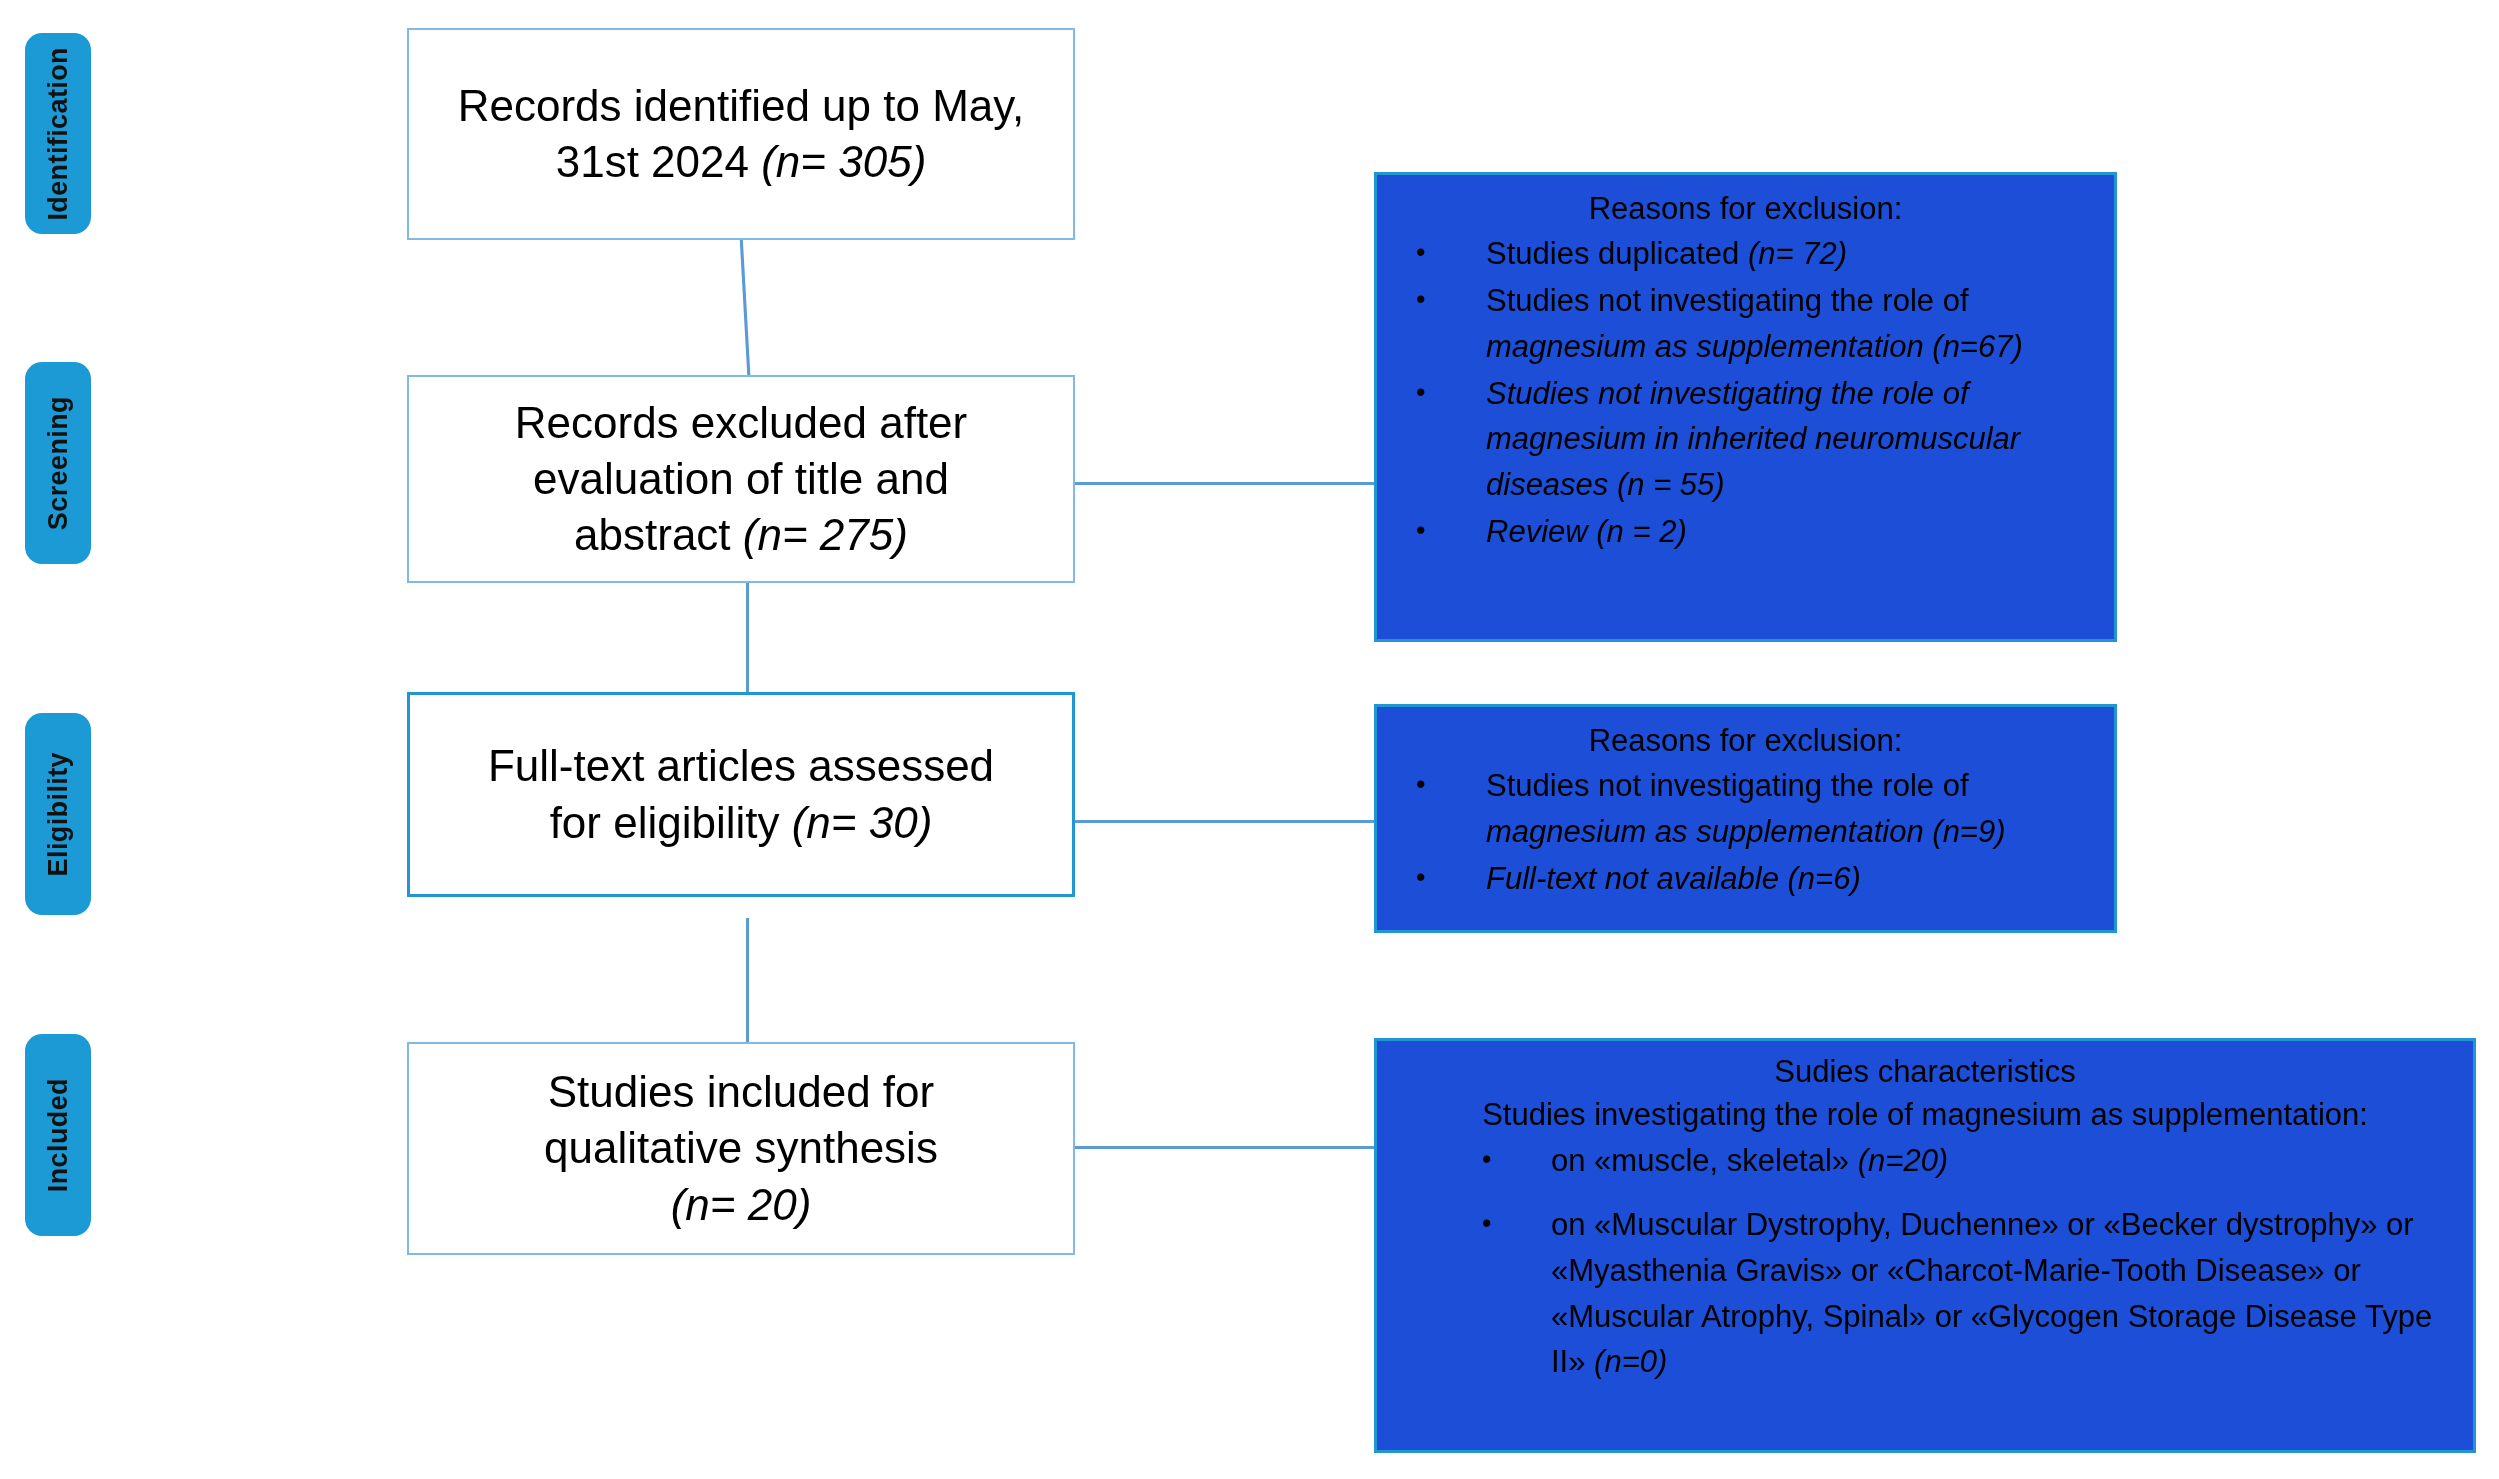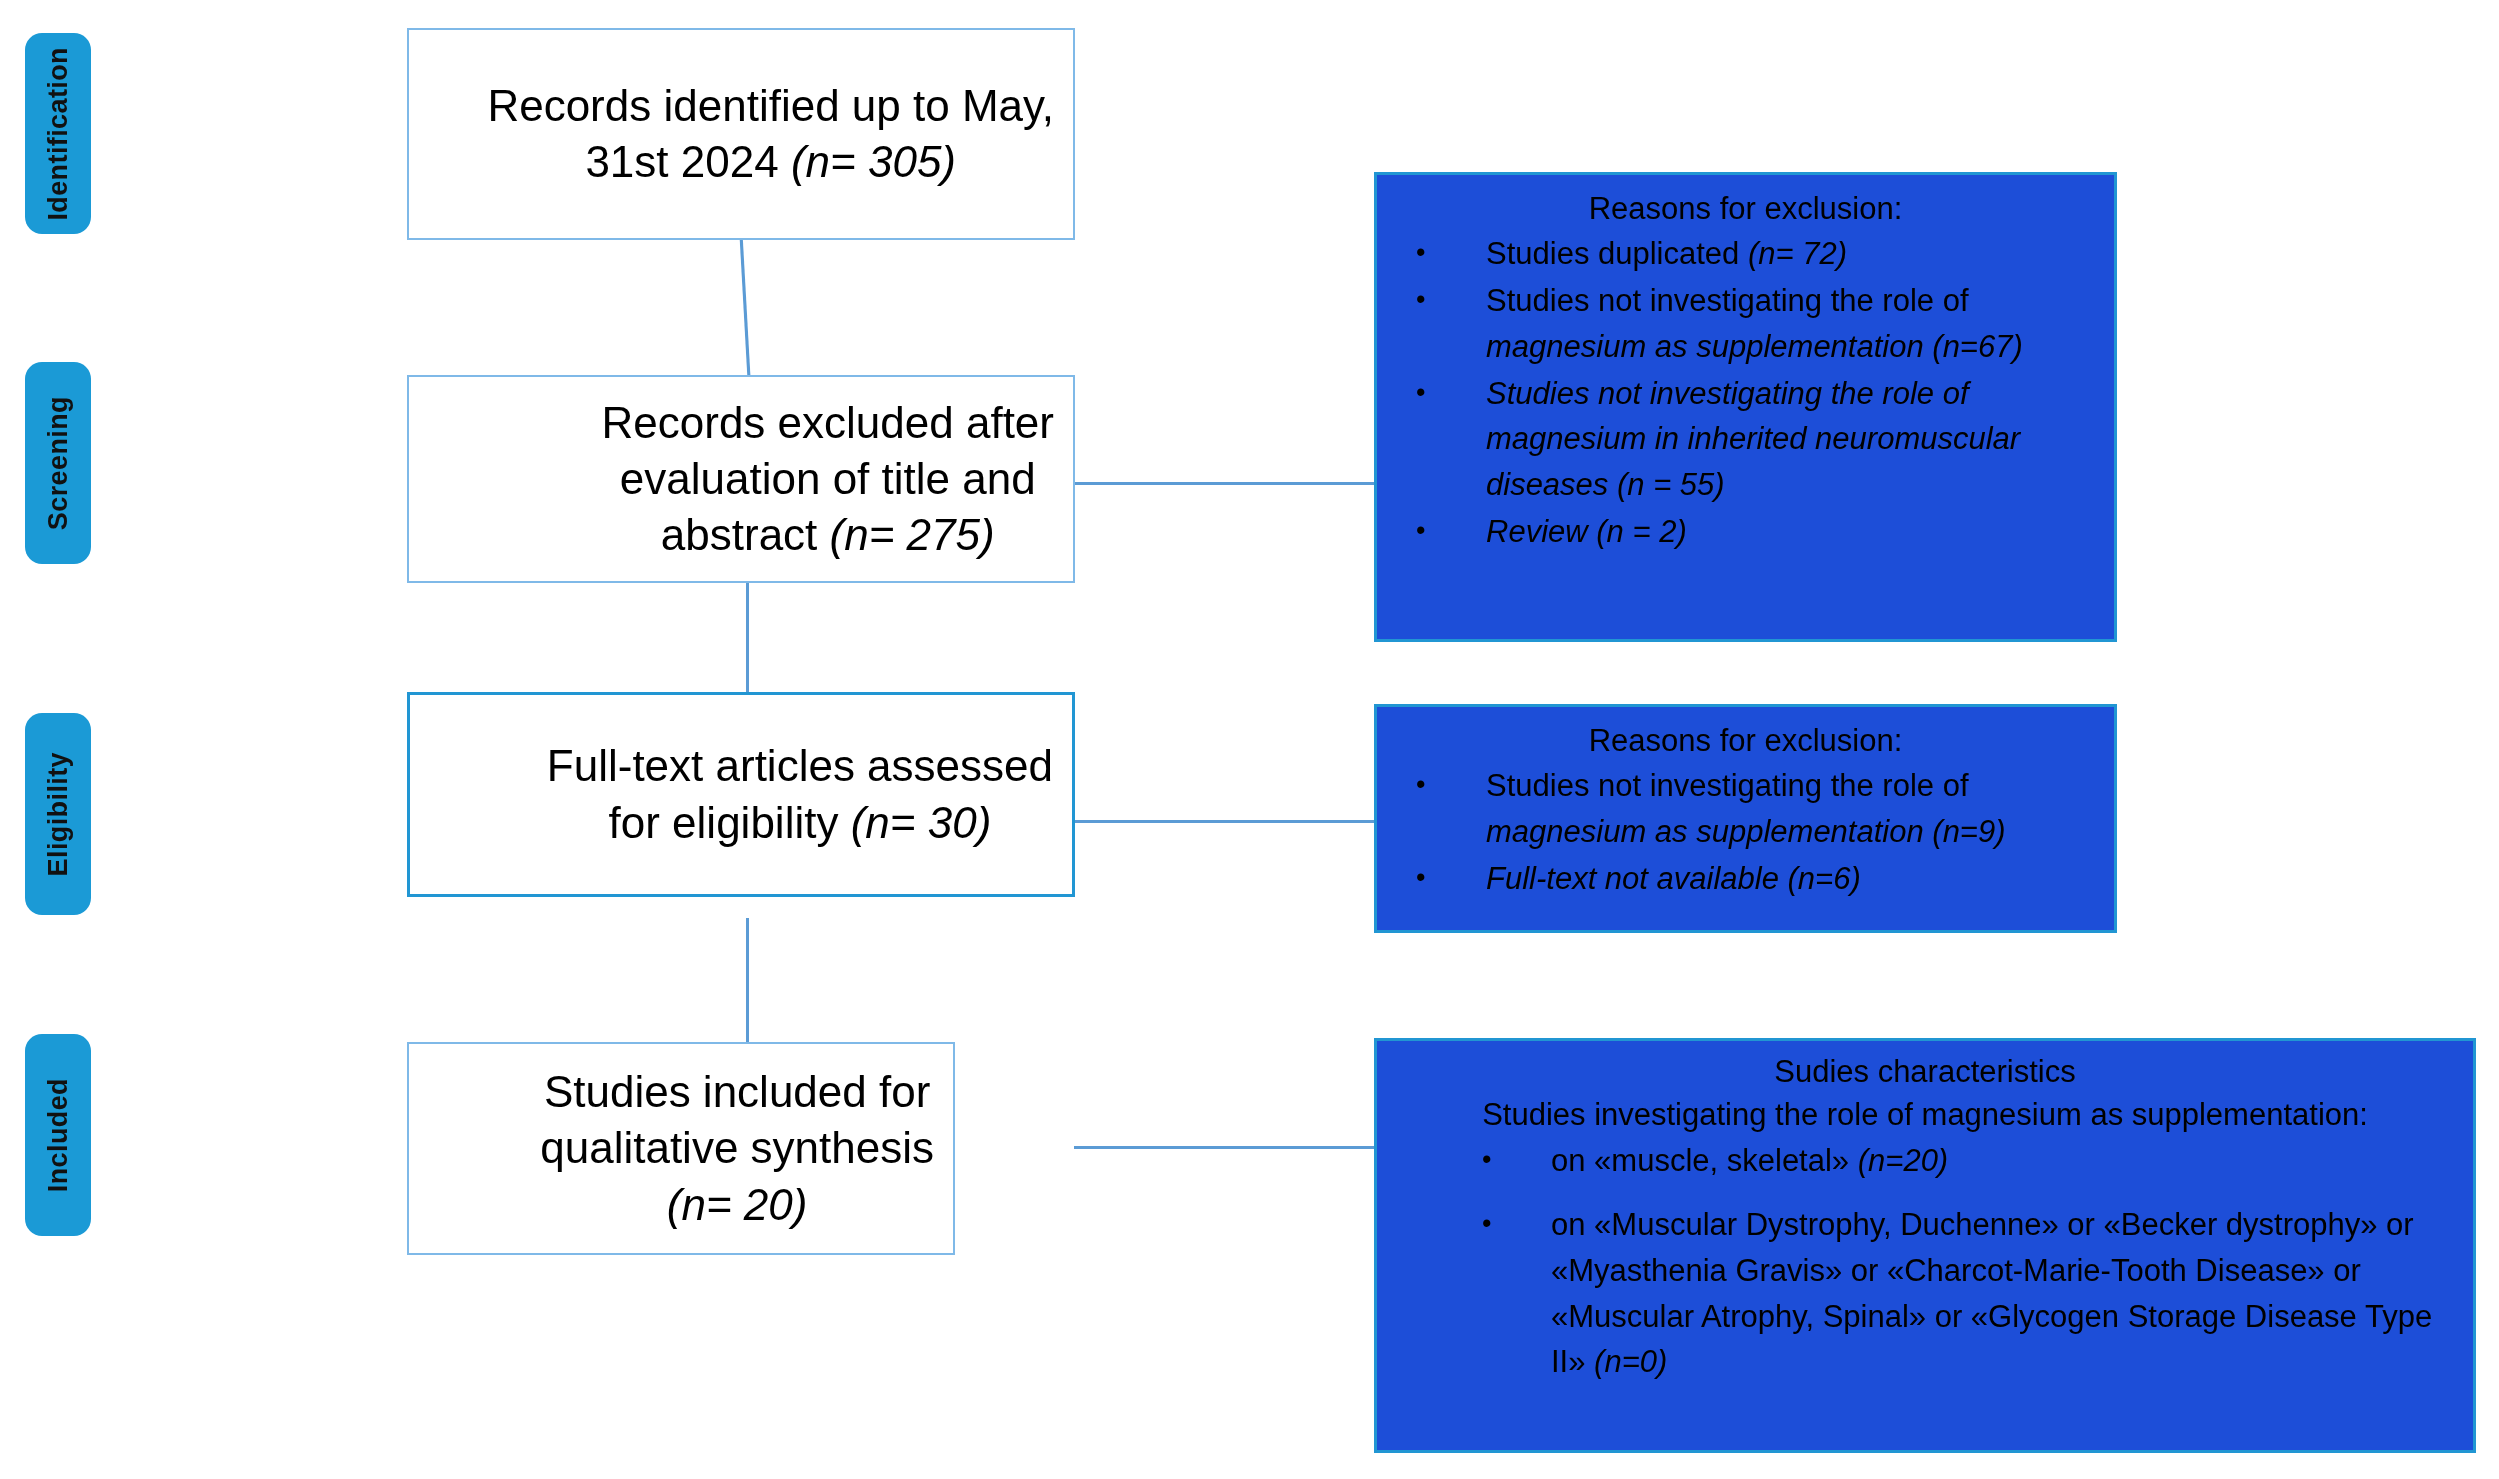--- a/index.html
+++ b/index.html
@@ -45,21 +45,21 @@
   }
 
   
   .flow-box {
     position: absolute;
     box-sizing: border-box;
     background: #ffffff;
     border: 2.4px solid #7FB9E8;
     display: flex;
     align-items: center;
-    justify-content: flex-end;
+    justify-content: center;
     padding: 7.8px 19px;
   }
   .flow-box.accent {
     border: 3.9px solid #2196D3;
   }
   .flow-text {
     text-align: center;
     font-size: 44px;
     line-height: 1.28;
     color: #000000;
@@ -177,21 +177,21 @@
     </div>
   </div>
 
   <div class="flow-box accent" style="left:407px; top:692px; width:668px; height:205px;">
     <div class="flow-text">
       <span>Full-text articles assessed</span><br>
       <span>for eligibility </span><i>(n= 30)</i>
     </div>
   </div>
 
-  <div class="flow-box" style="left:407px; top:1042px; width:548px; height:213px;">
+  <div class="flow-box" style="left:407px; top:1042px; width:668px; height:213px;">
     <div class="flow-text">
       <span>Studies included for</span><br>
       <span>qualitative synthesis</span><br>
       <i>(n= 20)</i>
     </div>
   </div>
 
   <div class="note-box" style="left:1374px; top:172px; width:743px; height:470px;">
     <div class="note-title">Reasons for exclusion:</div>
     <ul class="note-list">

